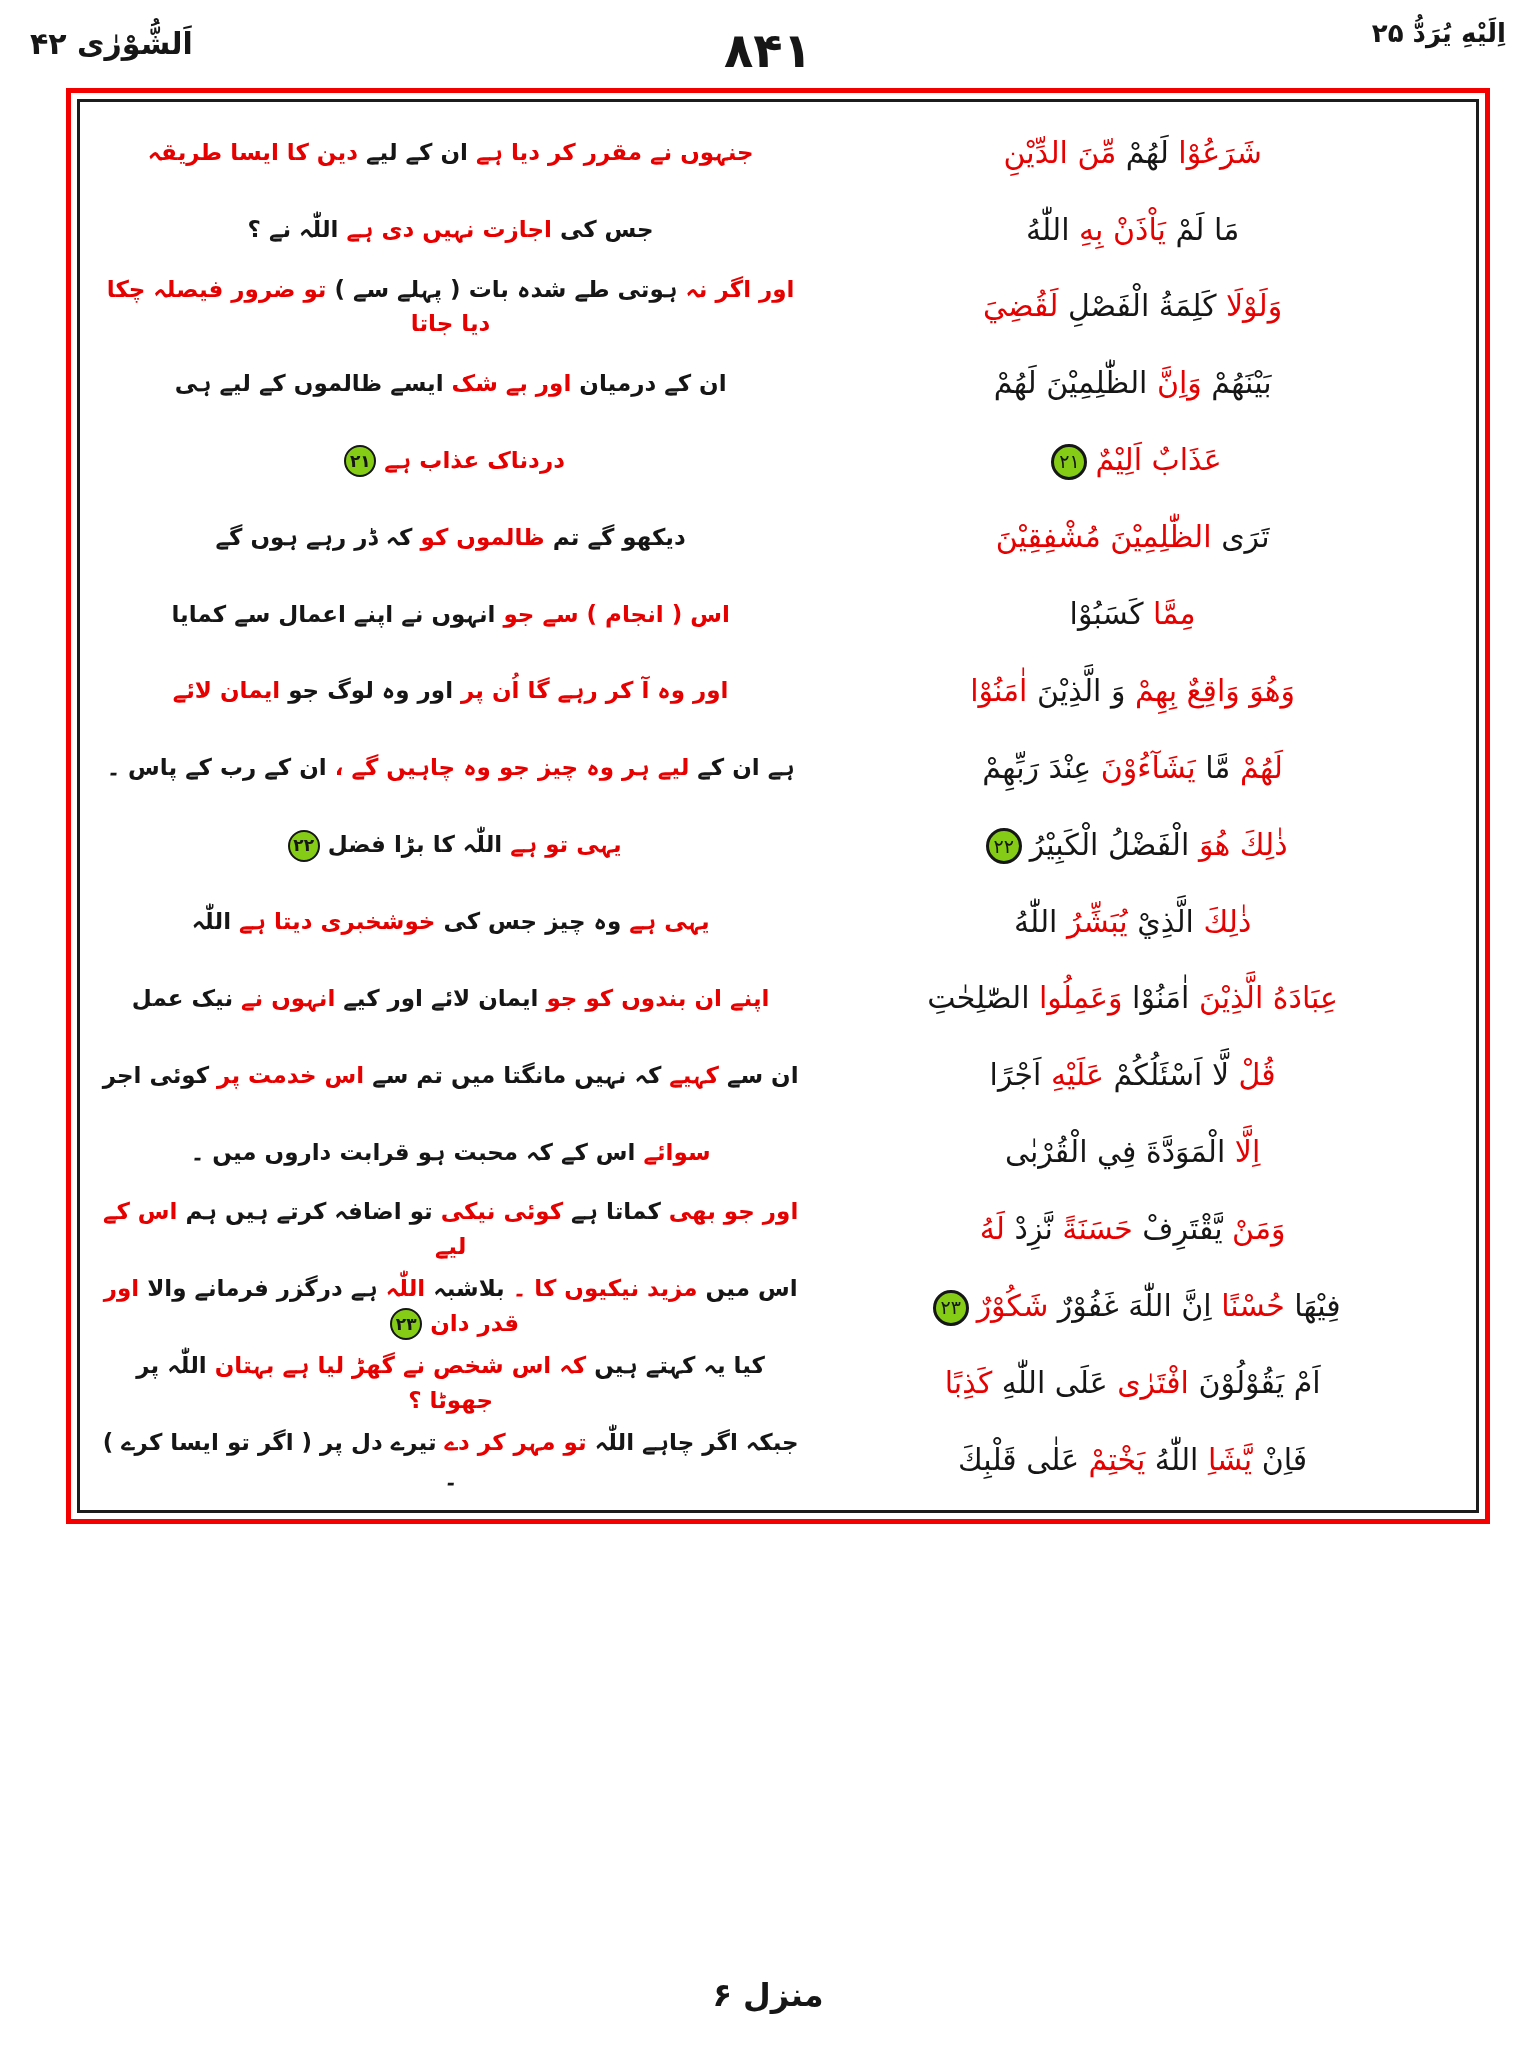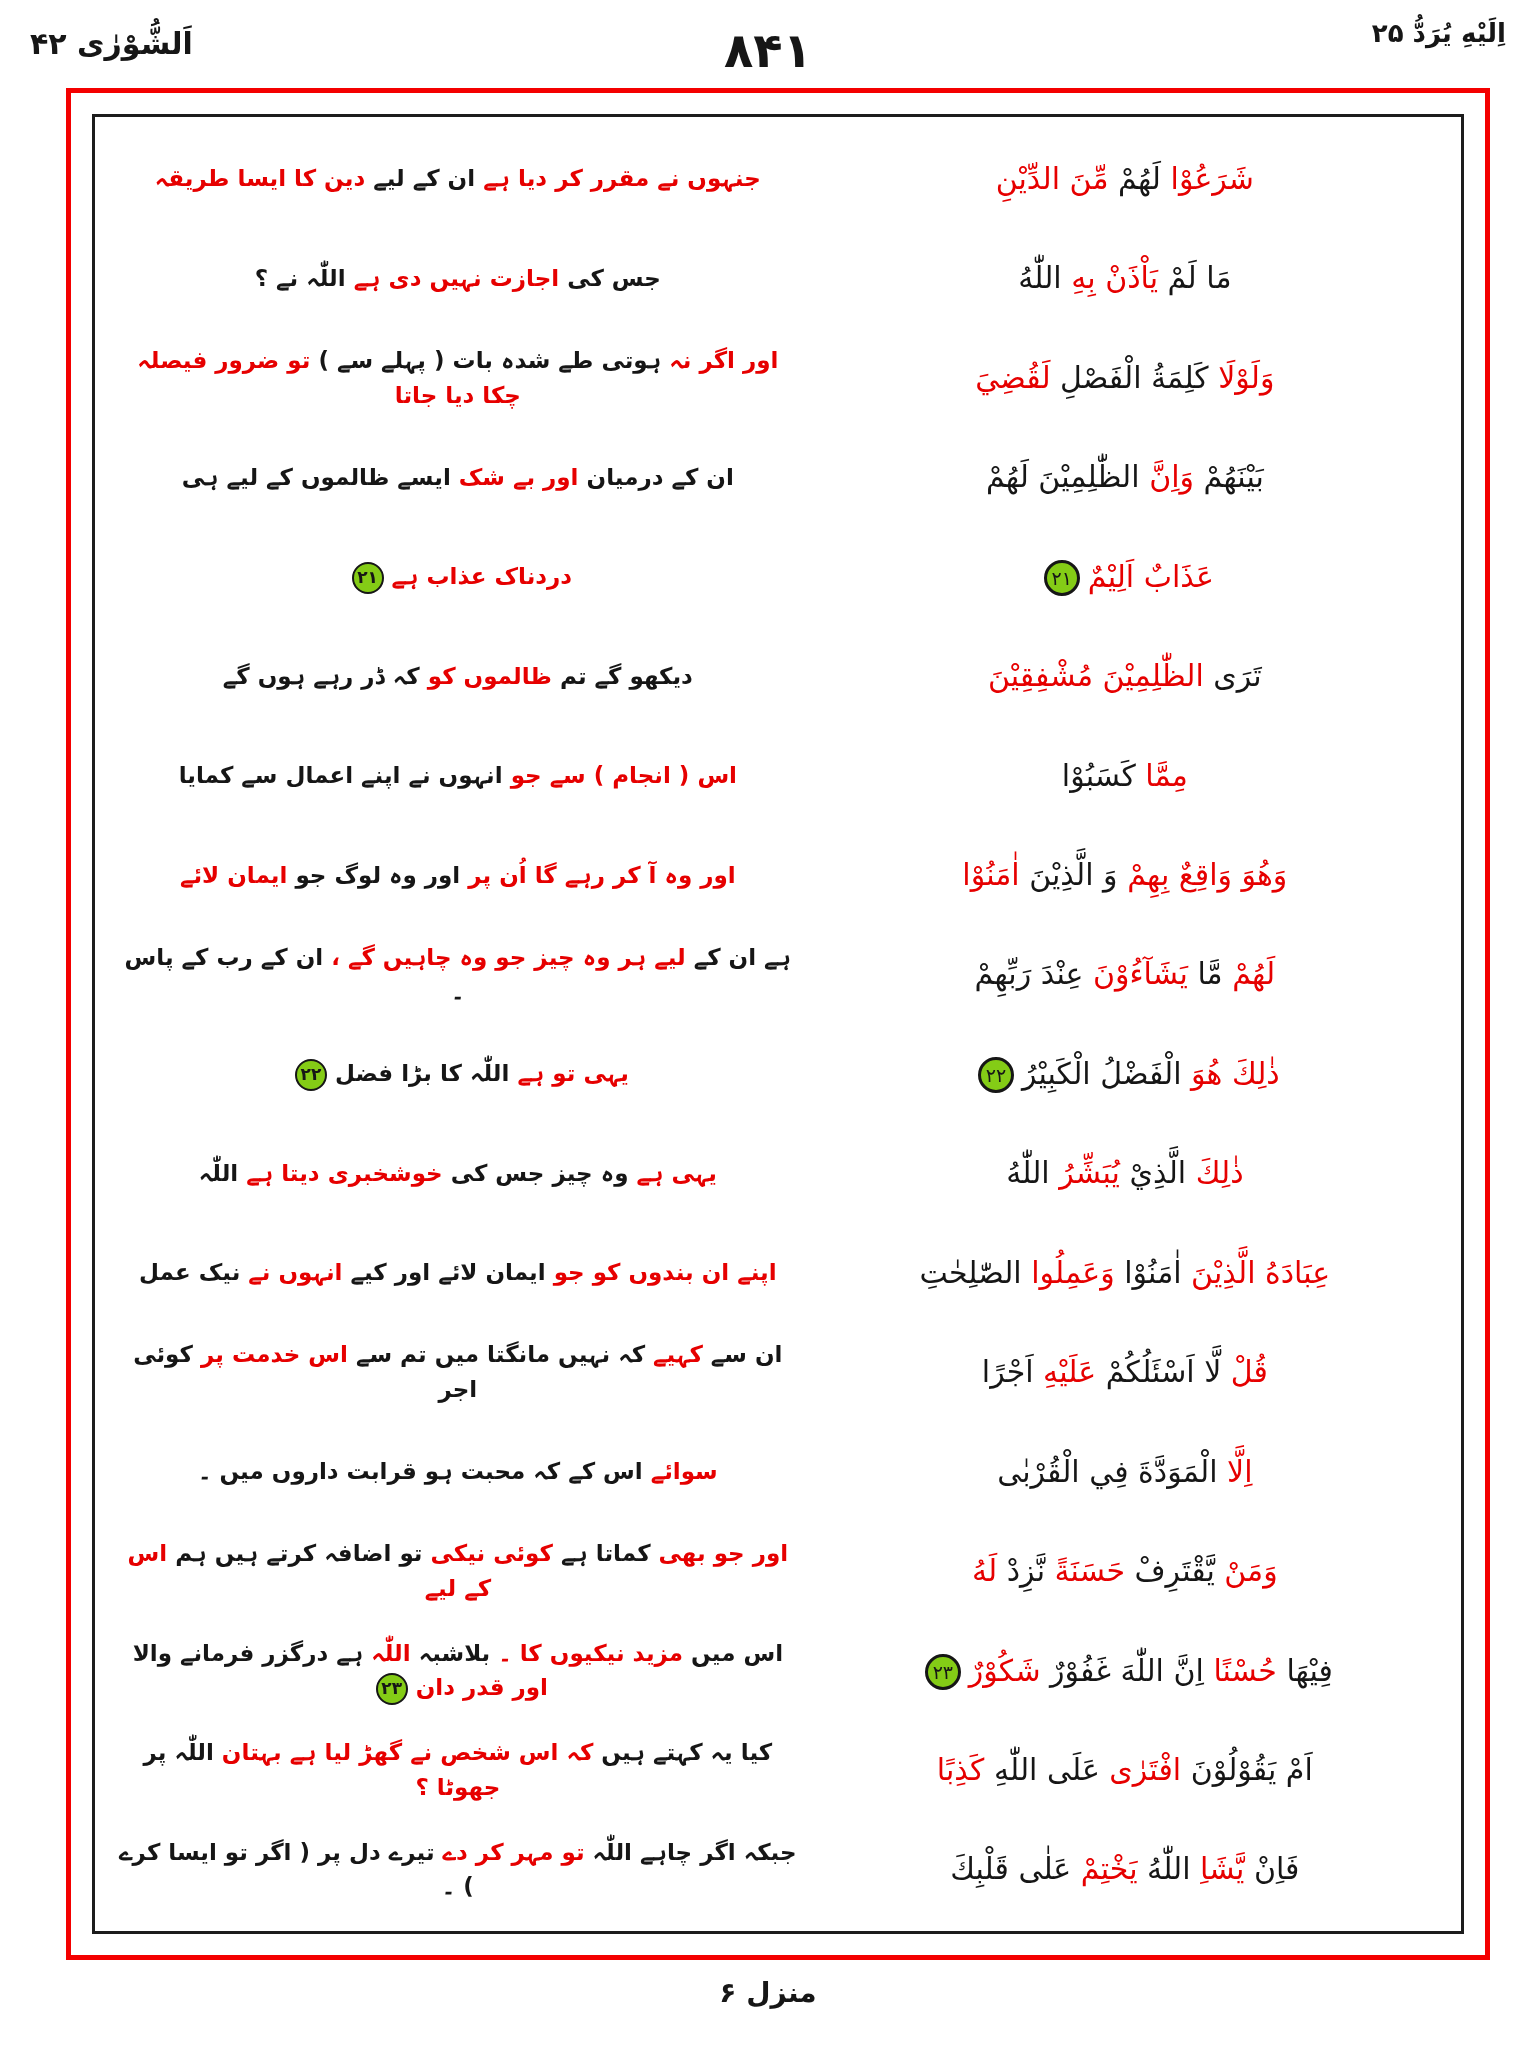--- a/index.html
+++ b/index.html
@@ -7,22 +7,22 @@
     width:1536px;height:2048px;position:relative;background:#ffffff;
     font-family:"DejaVu Sans",sans-serif;color:var(--ink,#161616);
     overflow:hidden;
   }
   :root{--red:#e60000;--ink:#161616;--frame-red:#f40000;--frame-ink:#1c1c1c;}
   .hdr{position:absolute;font-weight:bold;color:var(--ink);white-space:nowrap;}
   .hdr-left{left:30px;top:26px;font-size:30px;}
   .hdr-center{left:50%;transform:translateX(-50%);top:22px;font-size:48px;}
   .hdr-right{right:30px;top:18px;font-size:26px;}
   .frame{
-    position:absolute;left:66px;top:88px;width:1424px;height:1872px;
-    border:5px solid var(--frame-red);box-sizing:border-box;padding:21px;
+    position:absolute;left:66px;top:88px;width:1424px;height:1436px;
+    border:5px solid var(--frame-red);box-sizing:border-box;padding:6px;
     background:#fff;
   }
   .frame-inner{
     width:100%;height:100%;box-sizing:border-box;border:3px solid var(--frame-ink);
     display:flex;flex-direction:column;justify-content:space-between;
     padding:12px 16px;
   }
   .row{flex:1;display:flex;align-items:center;min-height:0;}
   .cell{text-align:center;box-sizing:border-box;padding:0 6px;}
   .urdu{width:52%;font-size:23px;font-weight:bold;line-height:1.5;}
@@ -31,21 +31,21 @@
   .seg-black{color:var(--ink);}
   .vmarker{
     display:inline-flex;align-items:center;justify-content:center;
     width:36px;height:36px;border:3px solid var(--ink);border-radius:50%;
     font-size:19px;line-height:1;margin:0 8px;vertical-align:middle;
     color:var(--ink);background:#84cc16;box-sizing:border-box;
   }
   .urdu .vmarker{width:32px;height:32px;font-size:17px;border-width:2.5px;}
   .page-footer{
     position:absolute;left:50%;transform:translateX(-50%);top:1976px;
-    font-size:28px;font-weight:bold;color:var(--ink);white-space:nowrap;
+    font-size:32px;font-weight:bold;color:var(--ink);white-space:nowrap;
   }
 </style>
 </head>
 <body>
 
 <div class="hdr hdr-left" dir="rtl">اَلشُّوْرٰى ۴۲</div>
 <div class="hdr hdr-center" dir="rtl">۸۴۱</div>
 <div class="hdr hdr-right" dir="rtl">اِلَيْهِ يُرَدُّ ۲۵</div>
 
 <div class="frame">

